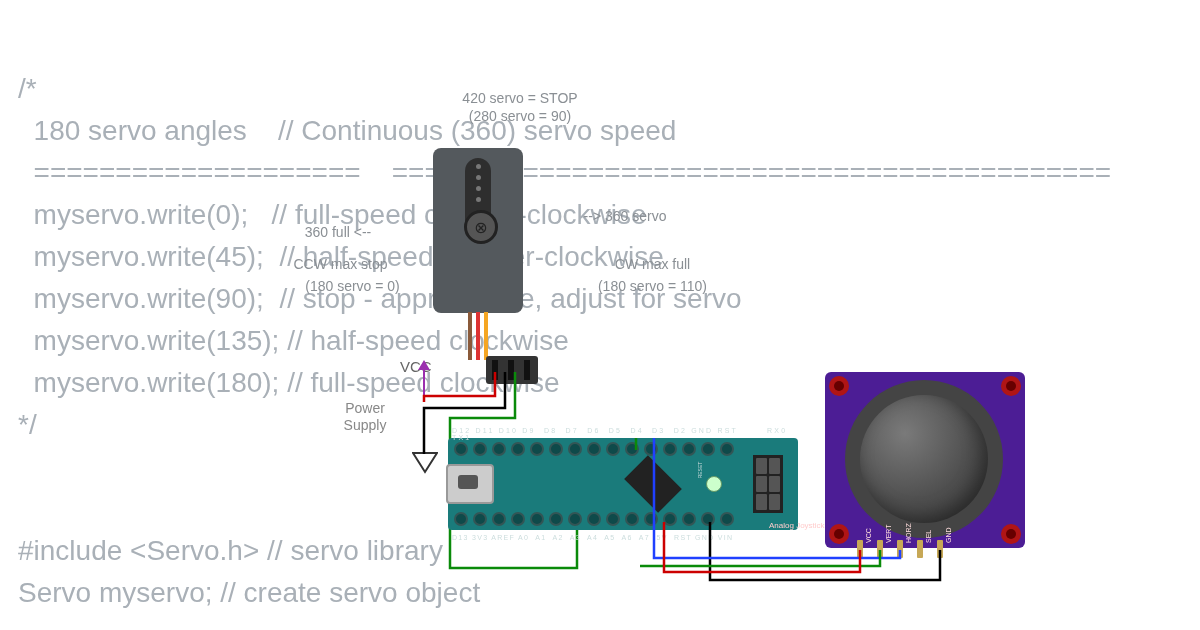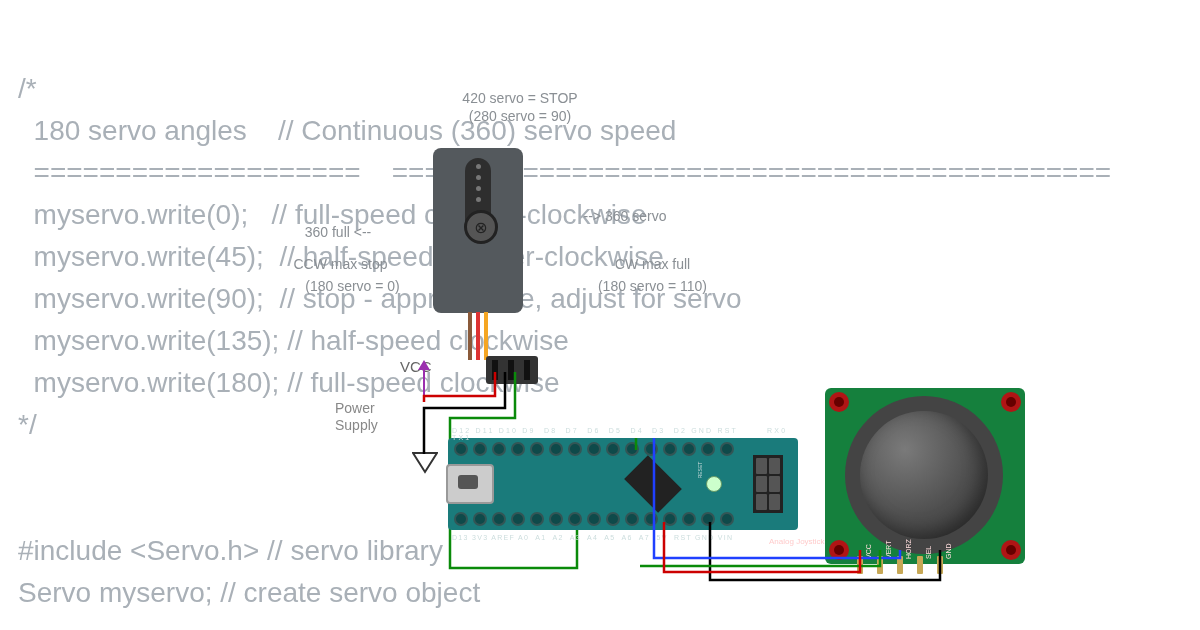--- a/index.html
+++ b/index.html
@@ -164,24 +164,24 @@
   .nano .hdr6 .h { background:#555; border-radius:1px; }
   .nano .silk {
     position:absolute;
     font-size:6px;
     color:#cdd;
   }
   
   .joy {
     position:absolute;
     left: 825px;
-    top: 388px;
+    top: 372px;
     width: 200px;
     height: 176px;
-    background: #15803d;
+    background: #4c1d95;
     border-radius:6px;
   }
   .joy .corner {
     position:absolute;
     width:20px;height:20px;
     background:#b01515;
     border-radius:50%;
   }
   .joy .corner::after{
     content:"";position:absolute;inset:5px;border-radius:50%;background:#600;
@@ -249,21 +249,21 @@
 
 <div class="anno" style="left:273px; top:224px; width:130px">360 full &lt;--</div>
 <div class="anno" style="left:268px; top:256px; width:145px">CCW max stop</div>
 <div class="anno" style="left:280px; top:278px; width:145px">(180 servo = 0)</div>
 
 <div class="anno" style="left:560px; top:208px; width:130px">--&gt; 360 servo</div>
 <div class="anno" style="left:580px; top:256px; width:145px">CW max full</div>
 <div class="anno" style="left:575px; top:278px; width:155px">(180 servo = 110)</div>
 
 <div class="anno" style="left:400px; top:358px; font-size:15px; color:#666">VCC</div>
-<div class="anno" style="left:335px; top:400px; font-size:14px; color:#888; text-align:left; width:60px; white-space:pre;">Power
+<div class="anno" style="left:335px; top:400px; font-size:14px; color:#888; text-align:center; width:60px; white-space:pre;">Power
 Supply</div>
 
 <div class="diagram">
 
   <div class="servo">
     <div class="servo-body">
       <div class="servo-horn">
         <div class="horn-dot"></div>
           <div class="horn-dot"></div>
           <div class="horn-dot"></div>

